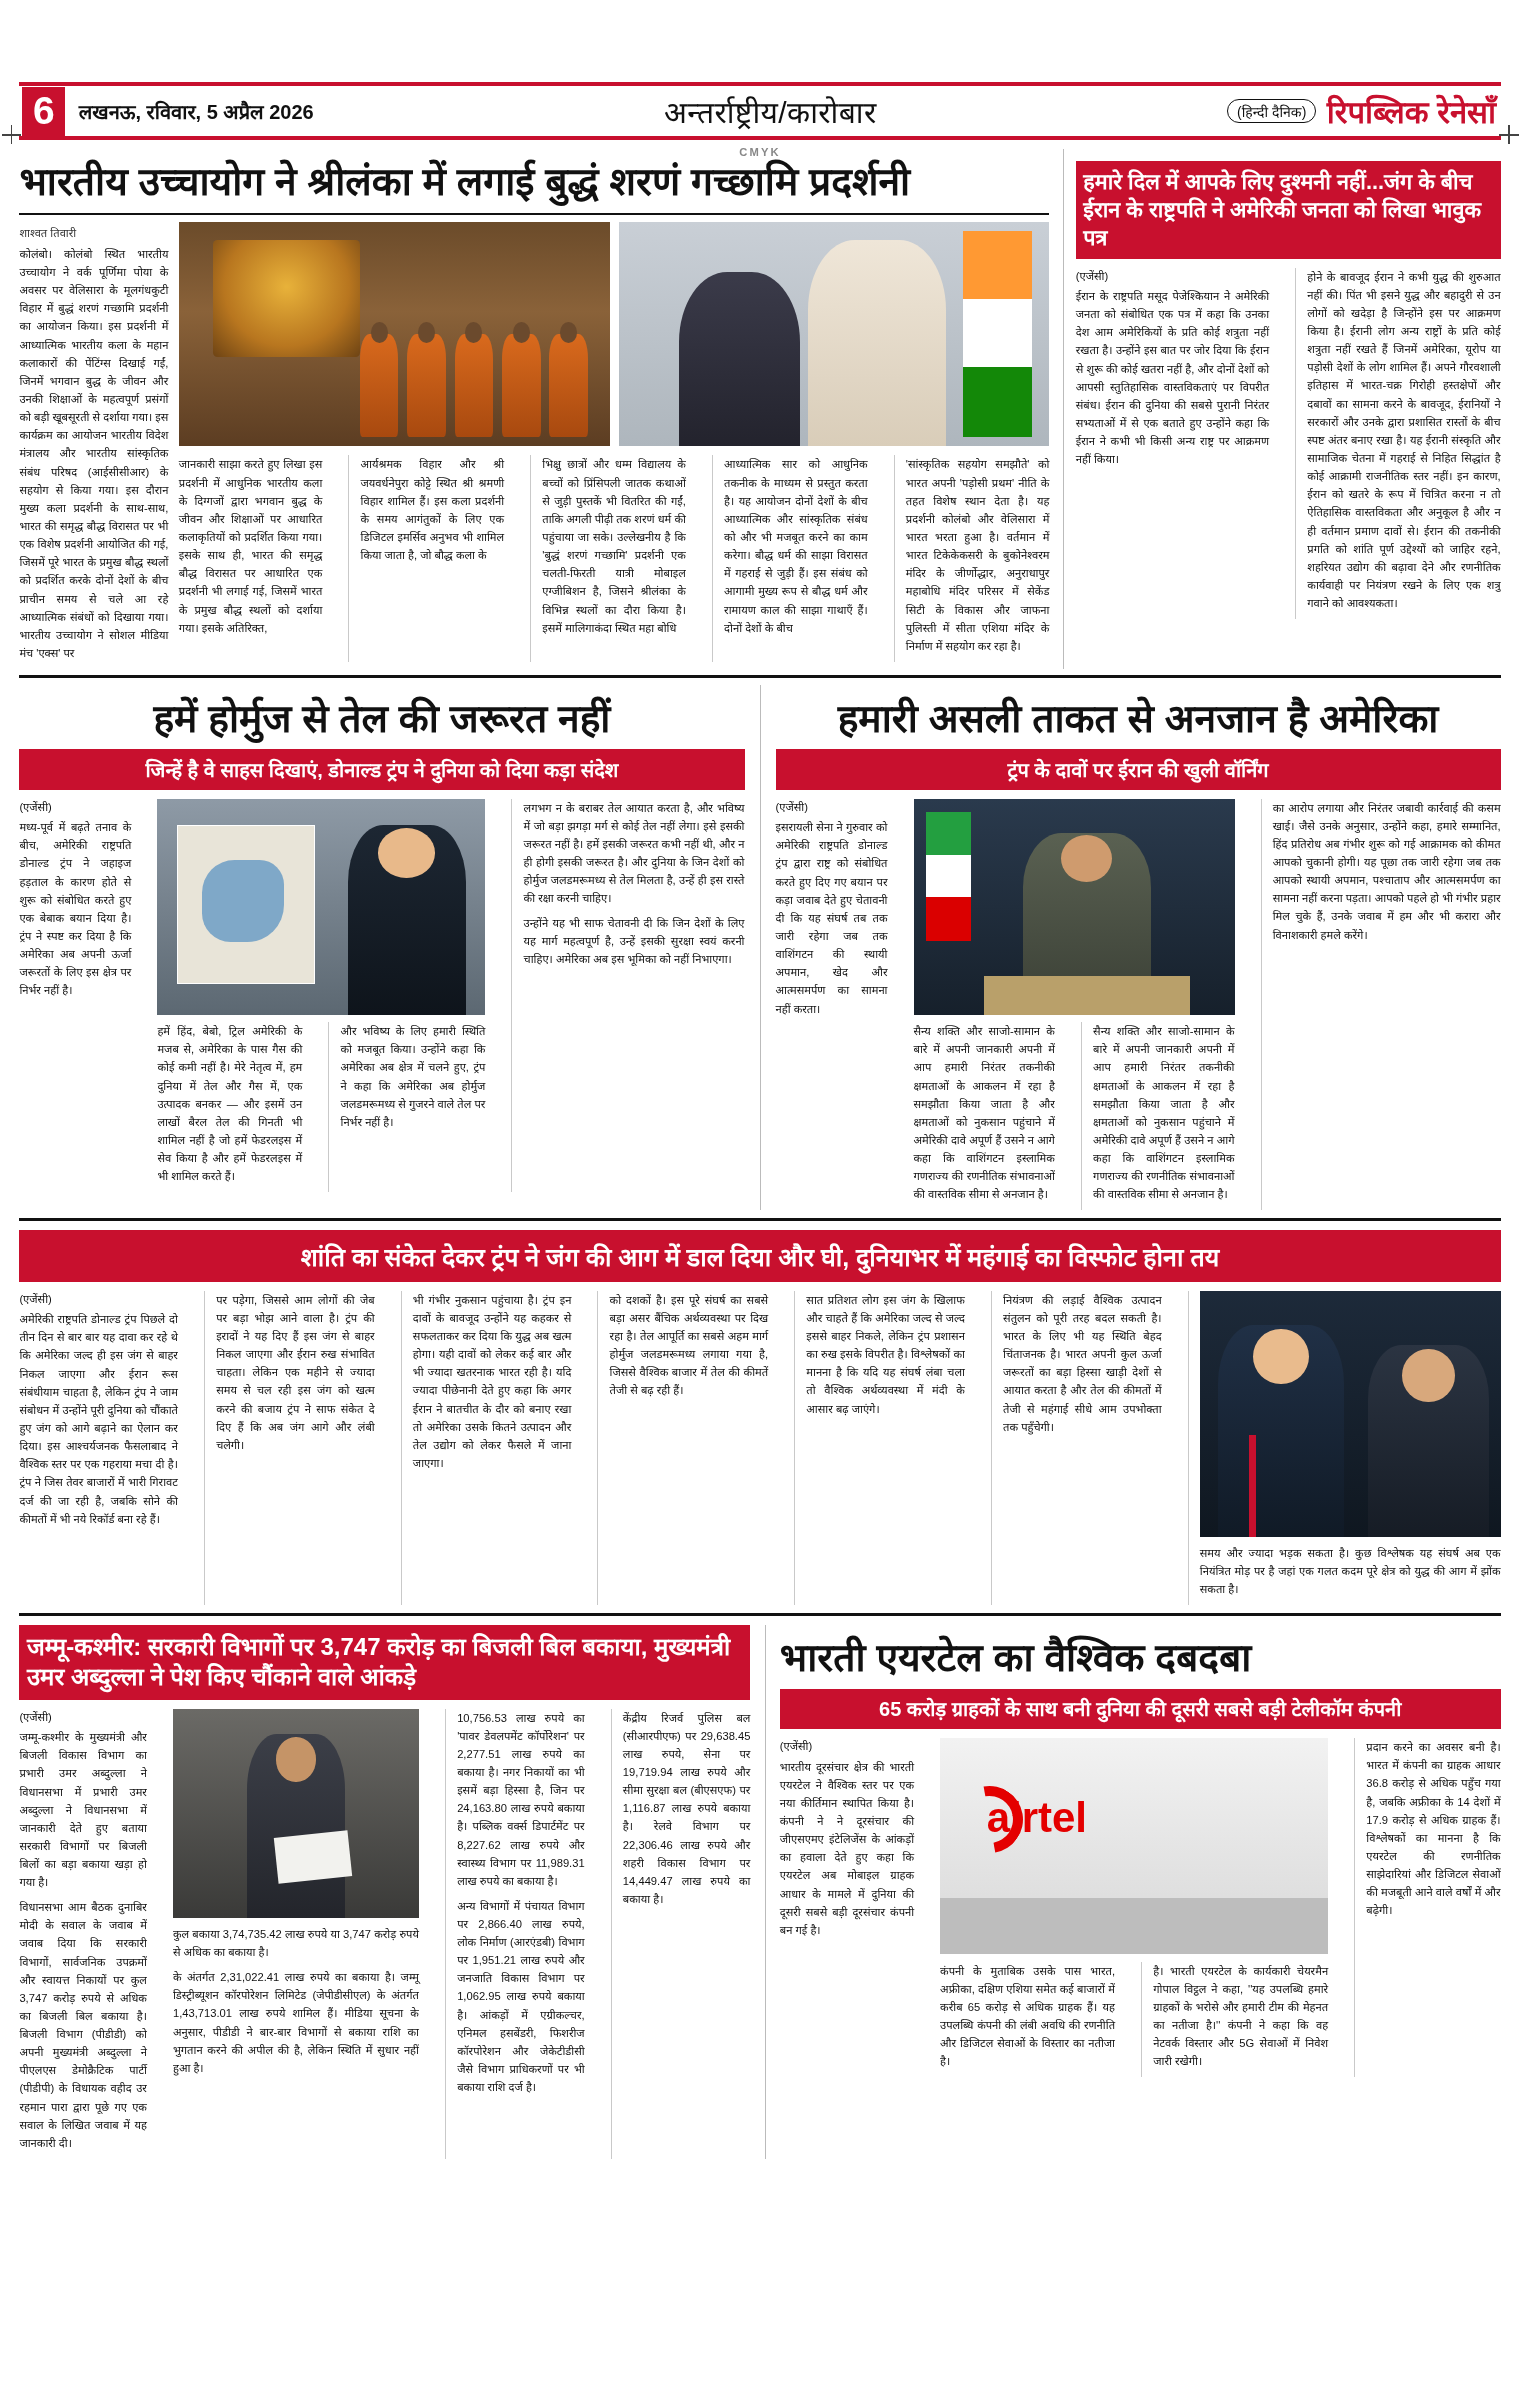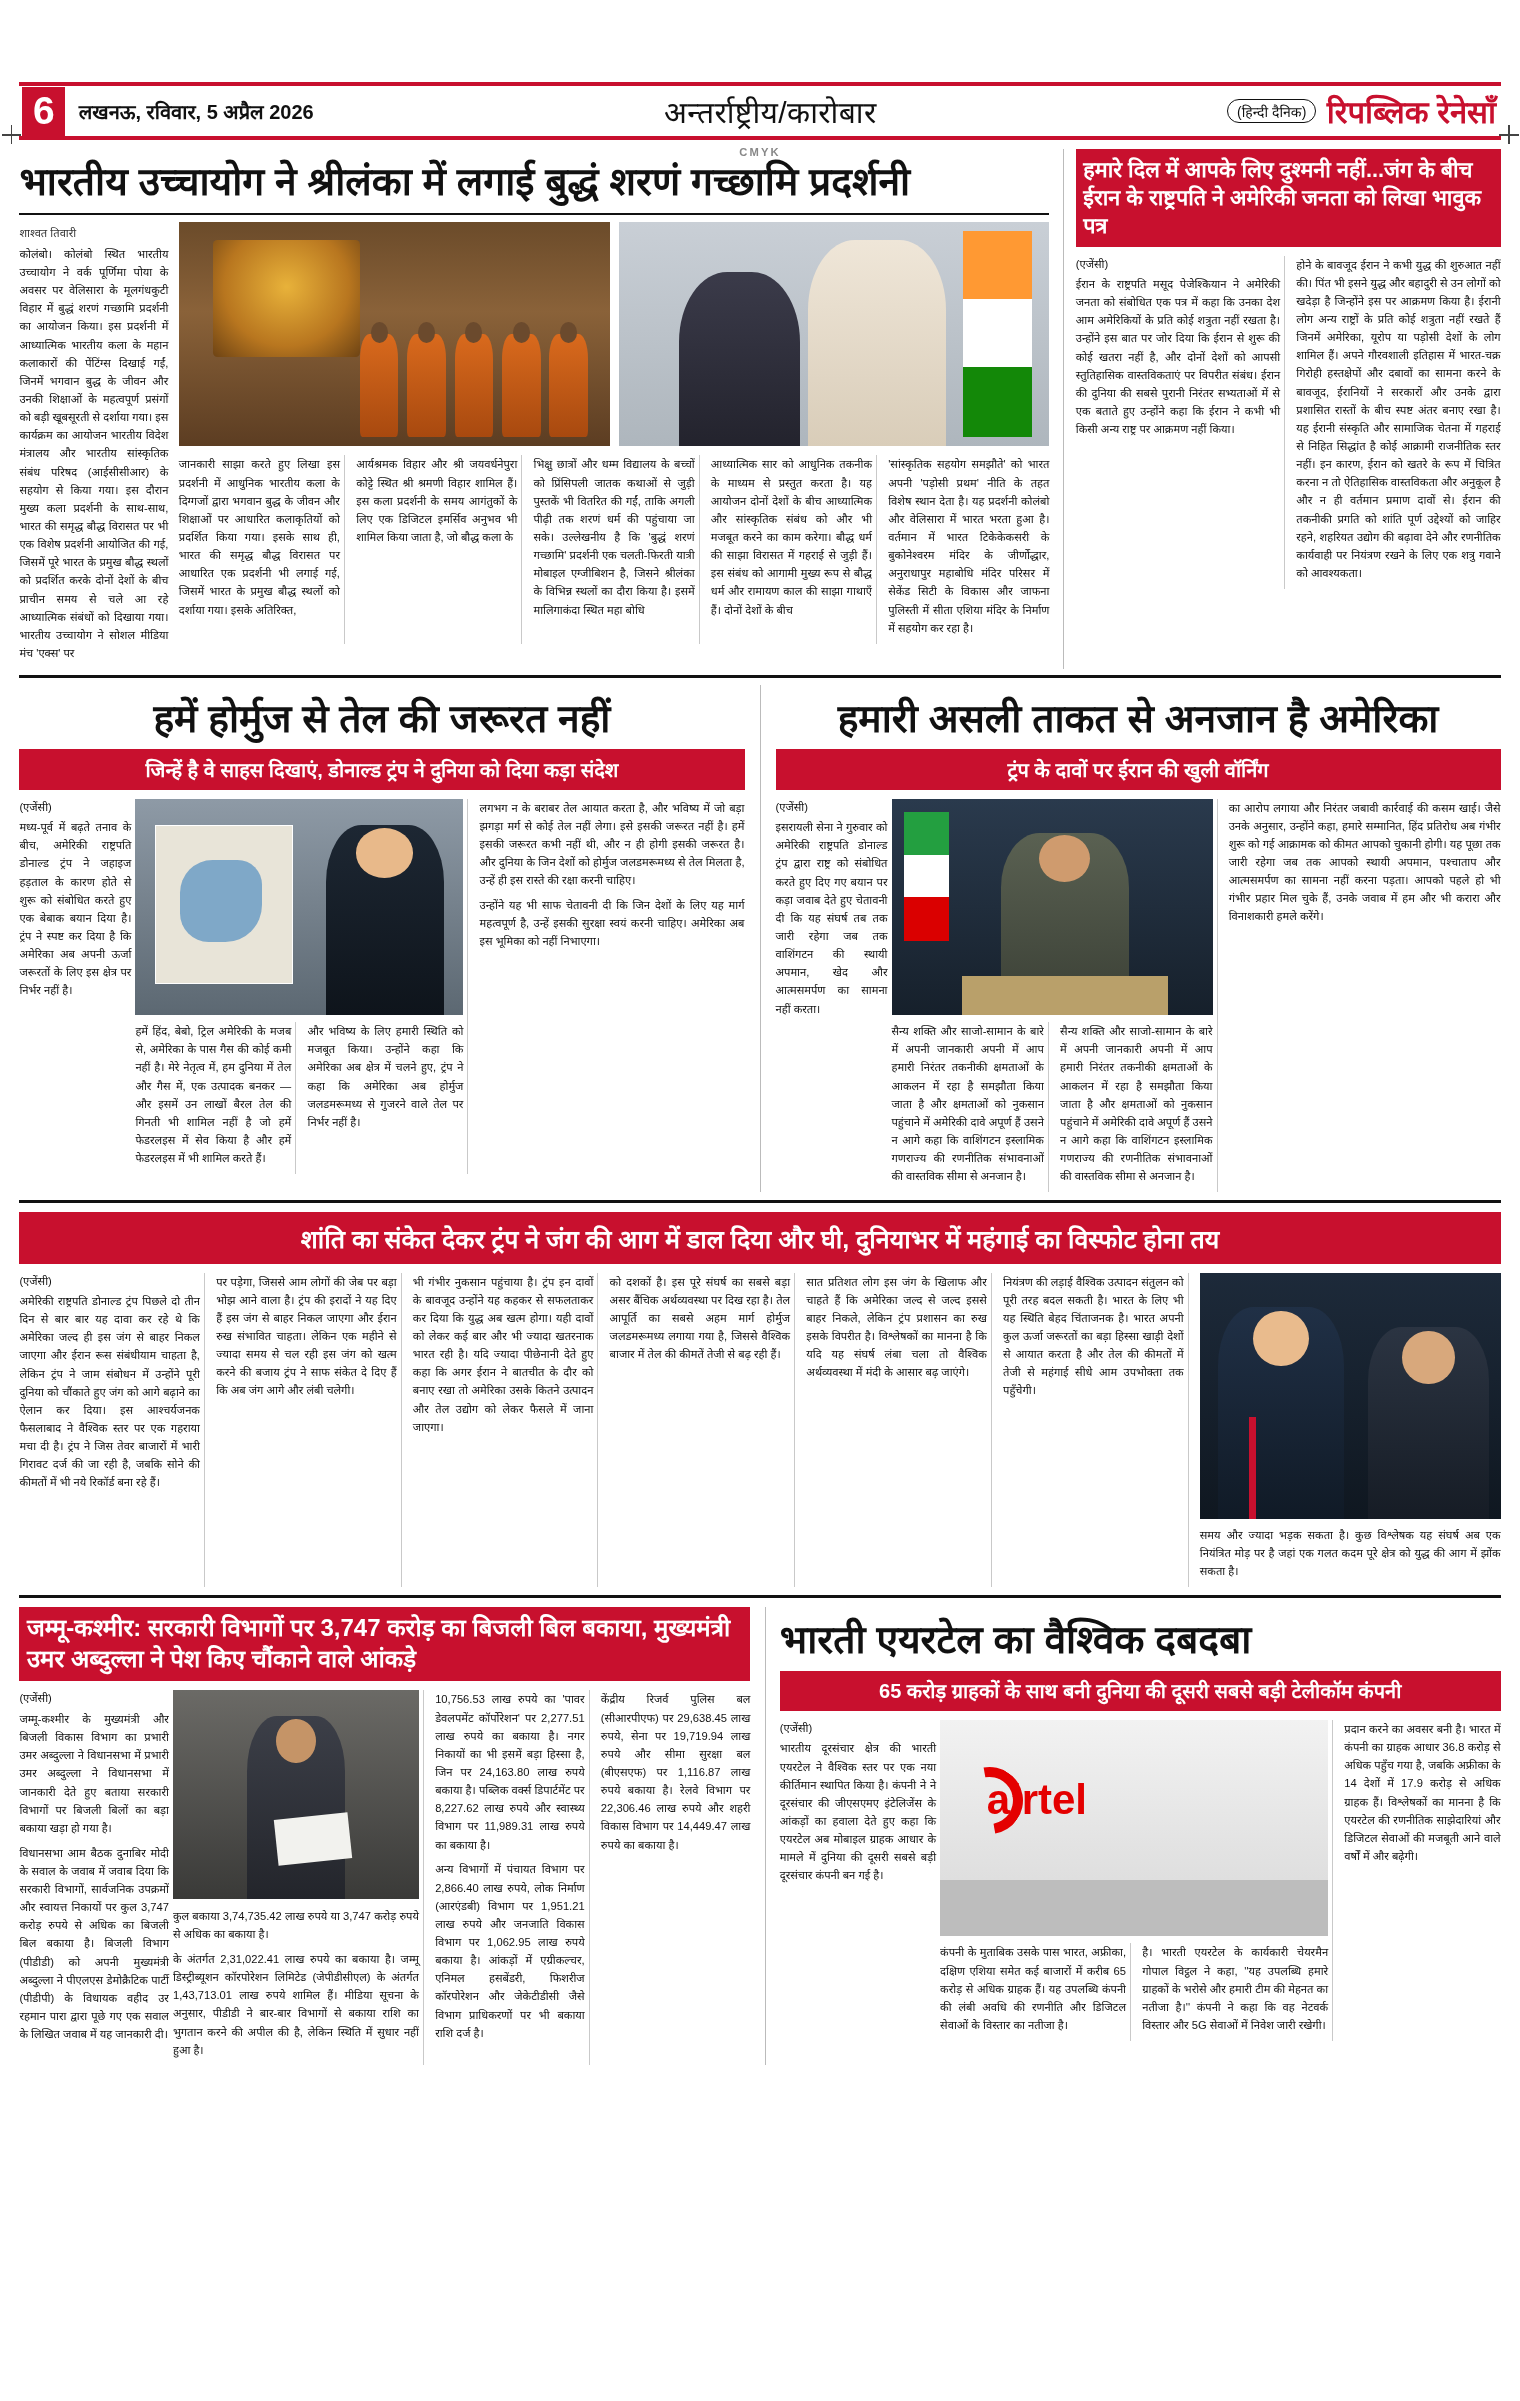--- a/index.html
+++ b/index.html
@@ -33,21 +33,21 @@
 
   
   h1.head { font-size:34px; font-weight:bold; line-height:1.18; margin:10.4px 0 7.5px; }
   h1.head.big { font-size:39px; }
   .byline { font-size:11.2px; color:#333; margin:3px 0 4.5px; }
   .agency { font-size:11.2px; color:#111; margin:0 0 4.5px; }
 
   p.body { font-size:11.2px; line-height:1.62; text-align:justify; margin:0 0 6.7px; color:#111;
      font-family:"Liberation Sans", sans-serif; }
 
-  .cols { display:flex; gap:4px;justify-content:space-between; }
+  .cols { display:flex; gap:26px;justify-content:space-between; }
   .col { flex:1; }
   .col + .col { border-left:0.7px solid #c9c9c9; padding-left:11.2px; }
 
   
   .photo { position:relative; overflow:hidden; background:#ccc; }
 
   
   .ph-temple { background:linear-gradient(180deg,#6b4b2a 0%,#8a6239 40%,#5c3d22 100%); }
   .ph-temple .buddha { position:absolute; left:8%; top:8%; width:34%; height:52%;
      background:radial-gradient(ellipse at 50% 40%, #e8b23a 0%, #b8761f 60%, #6d4314 100%); border-radius:4.5px;}
@@ -184,21 +184,21 @@
               </div>
             <div class="col">
                 <p class="body">'सांस्कृतिक सहयोग समझौते' को भारत अपनी 'पड़ोसी प्रथम' नीति के तहत विशेष स्थान देता है। यह प्रदर्शनी कोलंबो और वेलिसारा में भारत भरता हुआ है। वर्तमान में भारत टिकेकेकसरी के बुकोनेश्वरम मंदिर के जीर्णोद्धार, अनुराधापुर महाबोधि मंदिर परिसर में सेकेंड सिटी के विकास और जाफना पुलिस्ती में सीता एशिया मंदिर के निर्माण में सहयोग कर रहा है।</p>
               </div>
           </div>
         </div>
       </div>
     </div>
 
     <div style="flex:1; border-left:0.7px solid #bbb; padding-left:12px;">
-      <div class="redbar" style="text-align:left; font-size:21.6px; line-height:1.3;">हमारे दिल में आपके लिए दुश्मनी नहीं...जंग के बीच ईरान के राष्ट्रपति ने अमेरिकी जनता को लिखा भावुक पत्र</div>
+      <div class="redbar" style="text-align:left; font-size:21.6px; line-height:1.3;margin-top:12px;">हमारे दिल में आपके लिए दुश्मनी नहीं...जंग के बीच ईरान के राष्ट्रपति ने अमेरिकी जनता को लिखा भावुक पत्र</div>
       <div class="cols" style="margin-top:9px;">
         <div class="col">
           <div class="agency">(एजेंसी)</div>
           <p class="body">ईरान के राष्ट्रपति मसूद पेजेश्कियान ने अमेरिकी जनता को संबोधित एक पत्र में कहा कि उनका देश आम अमेरिकियों के प्रति कोई शत्रुता नहीं रखता है। उन्होंने इस बात पर जोर दिया कि ईरान से शुरू की कोई खतरा नहीं है, और दोनों देशों को आपसी स्तुतिहासिक वास्तविकताएं पर विपरीत संबंध। ईरान की दुनिया की सबसे पुरानी निरंतर सभ्यताओं में से एक बताते हुए उन्होंने कहा कि ईरान ने कभी भी किसी अन्य राष्ट्र पर आक्रमण नहीं किया।</p>
         </div>
         <div class="col">
           <p class="body">होने के बावजूद ईरान ने कभी युद्ध की शुरुआत नहीं की। पिंत भी इसने युद्ध और बहादुरी से उन लोगों को खदेड़ा है जिन्होंने इस पर आक्रमण किया है। ईरानी लोग अन्य राष्ट्रों के प्रति कोई शत्रुता नहीं रखते हैं जिनमें अमेरिका, यूरोप या पड़ोसी देशों के लोग शामिल हैं। अपने गौरवशाली इतिहास में भारत-चक्र गिरोही हस्तक्षेपों और दबावों का सामना करने के बावजूद, ईरानियों ने सरकारों और उनके द्वारा प्रशासित रास्तों के बीच स्पष्ट अंतर बनाए रखा है। यह ईरानी संस्कृति और सामाजिक चेतना में गहराई से निहित सिद्धांत है कोई आक्रामी राजनीतिक स्तर नहीं। इन कारण, ईरान को खतरे के रूप में चित्रित करना न तो ऐतिहासिक वास्तविकता और अनुकूल है और न ही वर्तमान प्रमाण दावों से। ईरान की तकनीकी प्रगति को शांति पूर्ण उद्देश्यों को जाहिर रहने, शहरियत उद्योग की बढ़ावा देने और रणनीतिक कार्यवाही पर नियंत्रण रखने के लिए एक शत्रु गवाने को आवश्यकता।</p>
         </div>
       </div>
     </div>

